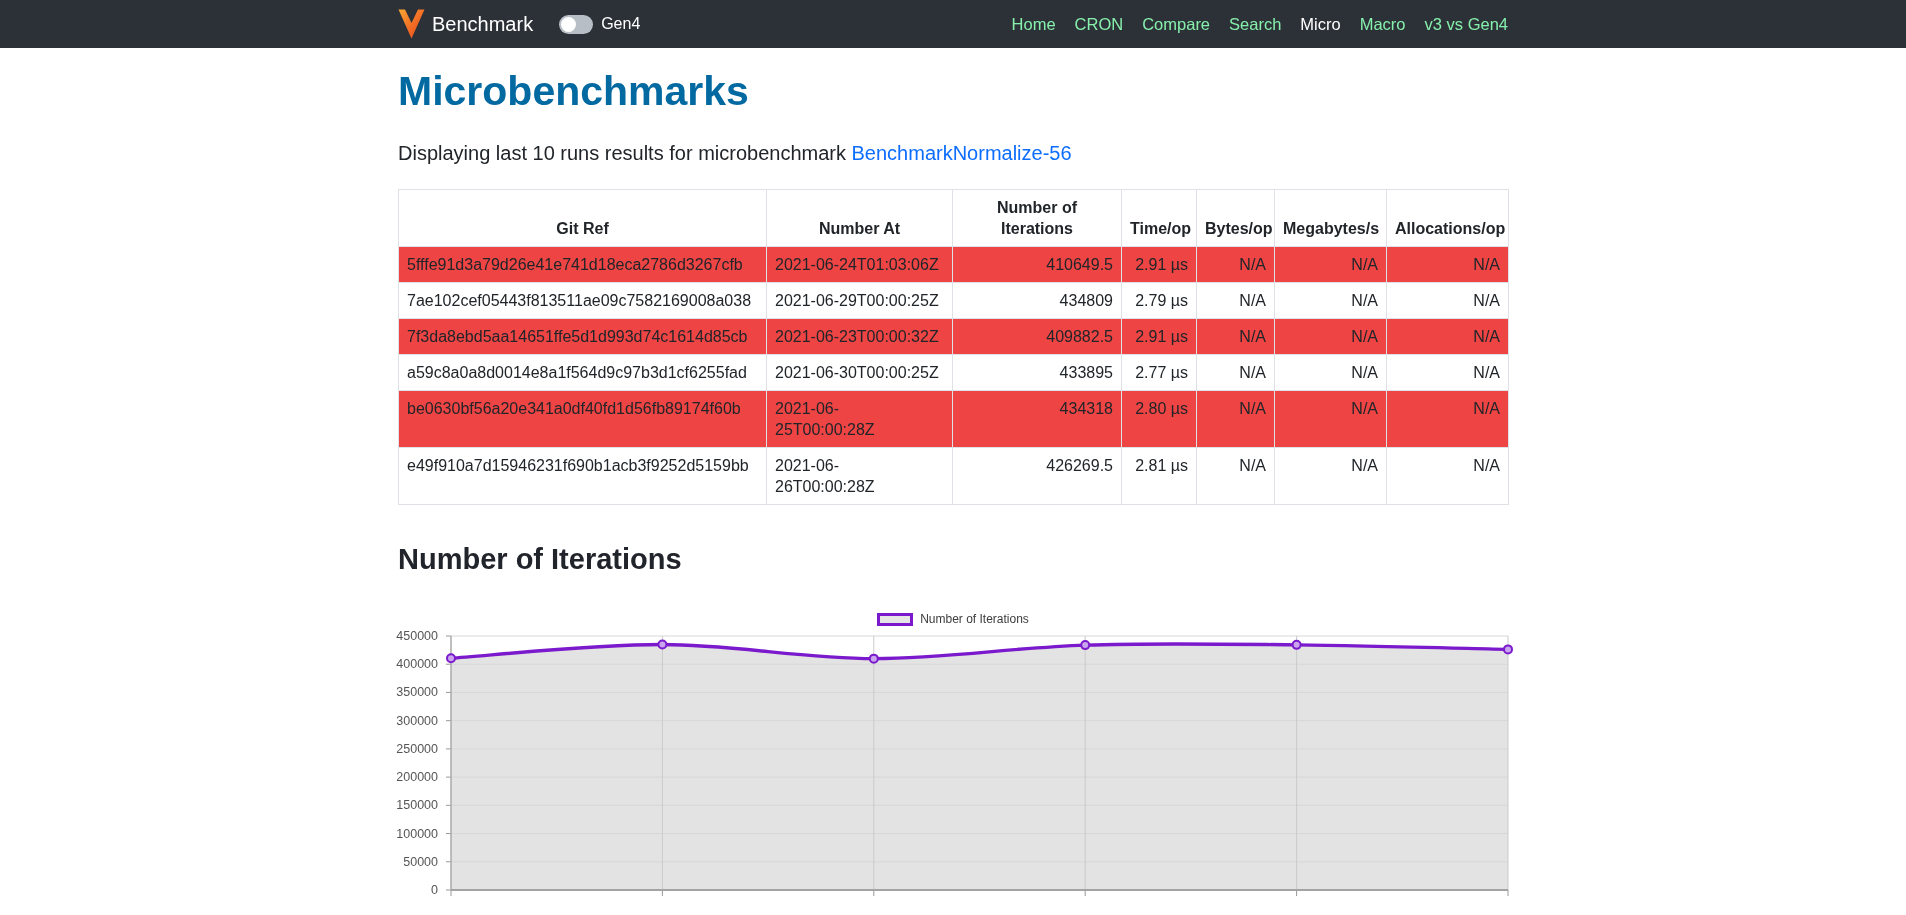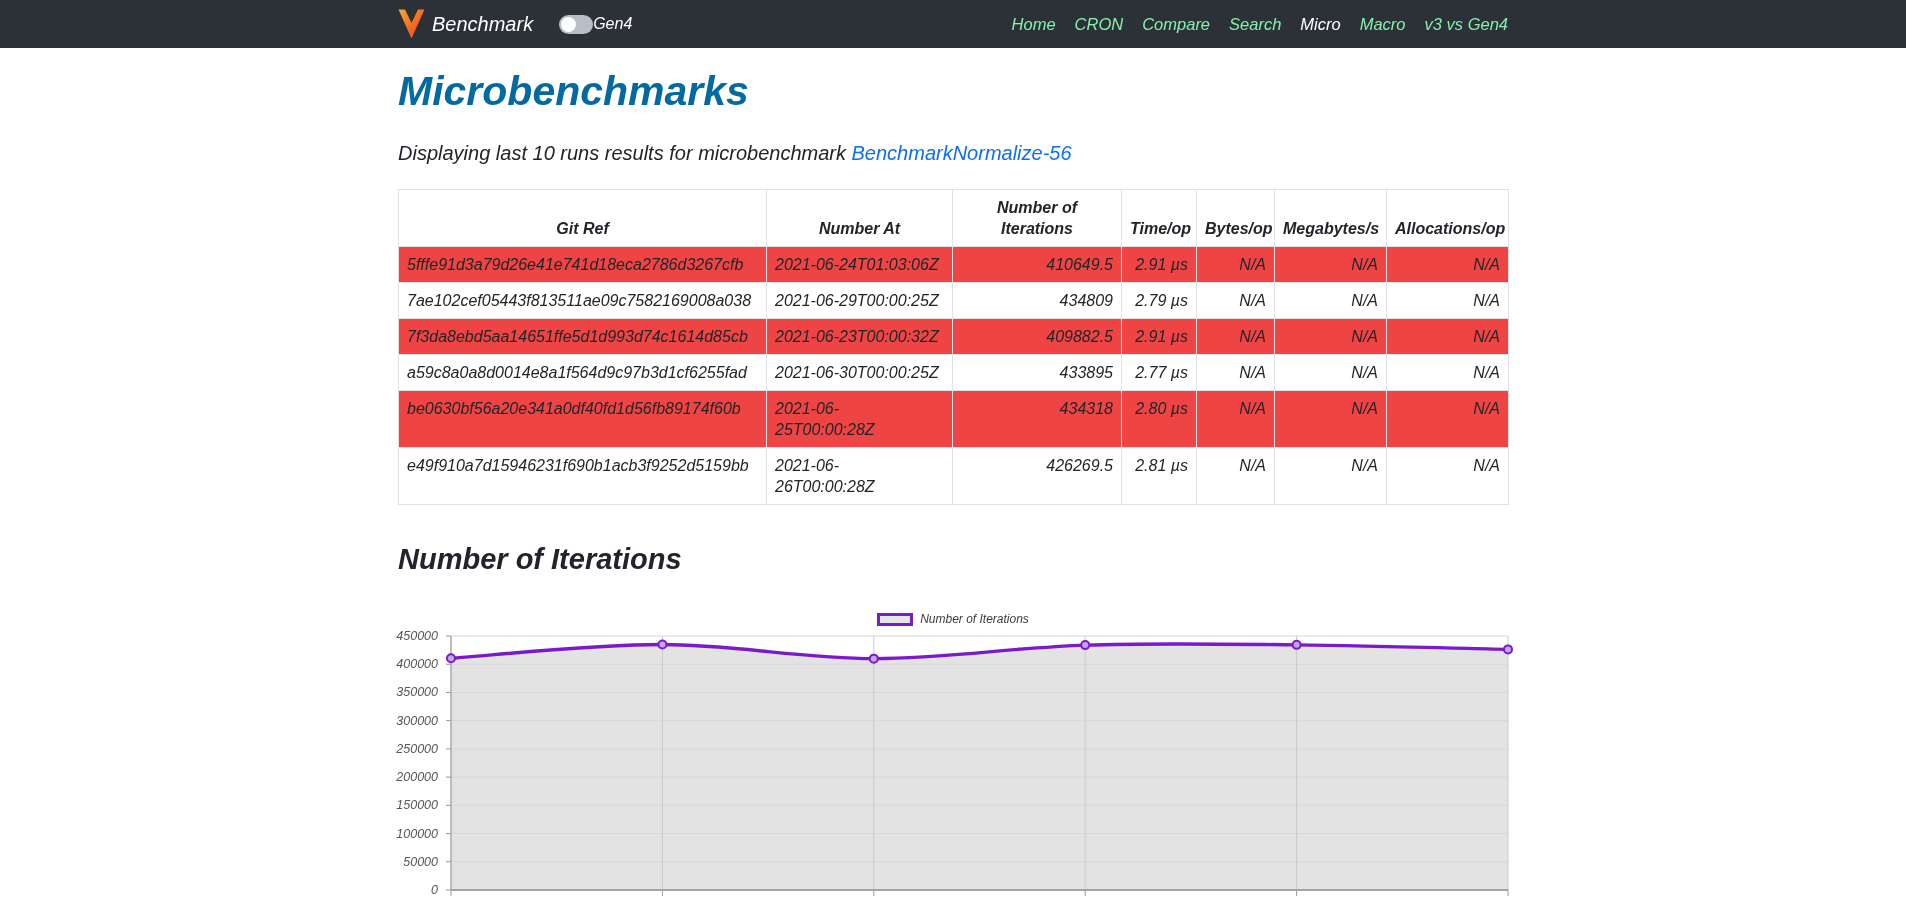--- a/index.html
+++ b/index.html
@@ -2,29 +2,29 @@
 <html><head>
 <meta charset="utf-8">
 <style>
   * { margin:0; padding:0; box-sizing:border-box; }
   html,body { background:#ffffff; }
   body {
     width:1906px; height:915px; overflow:hidden;
     font-family:"Liberation Sans","DejaVu Sans",sans-serif;
     color:#212529;
   }
-  .container { width:1110px; margin:0 auto;font-style:italic; }
+  .container { width:1110px; margin:0 auto; }
 
   
   .navbar { height:48px; background:#2c3137; }
   .navbar .container { height:48px; display:flex; align-items:center; }
   .brand { display:flex; align-items:center; gap:7px; text-decoration:none; cursor:pointer; }
   .brand-logo { width:27px; height:30px; display:block; }
   .brand-name { color:#ffffff; font-size:20px; font-weight:500; }
-  .gen-switch { display:flex; align-items:center; gap:0; margin-left:26px; cursor:pointer; }
+  .gen-switch { display:flex; align-items:center; gap:8px; margin-left:26px; cursor:pointer; }
   .switch-pill { width:34px; height:19px; border-radius:10px; background:#b8bec5; position:relative; }
   .switch-knob { position:absolute; left:2px; top:2px; width:15px; height:15px; border-radius:50%; background:#ffffff; }
   .gen-label { color:#ffffff; font-size:16px; }
   .nav-links { margin-left:auto; display:flex; align-items:center; gap:19px; }
   .nav-link { color:#86efac; font-size:16.5px; text-decoration:none; cursor:pointer; }
   .nav-link.active { color:#ffffff; }
 
   
   .page-title { margin-top:20px; font-size:41px; font-weight:550; color:#0369a1; }
   .subtitle { margin-top:27px; font-size:20px; color:#212529; }

